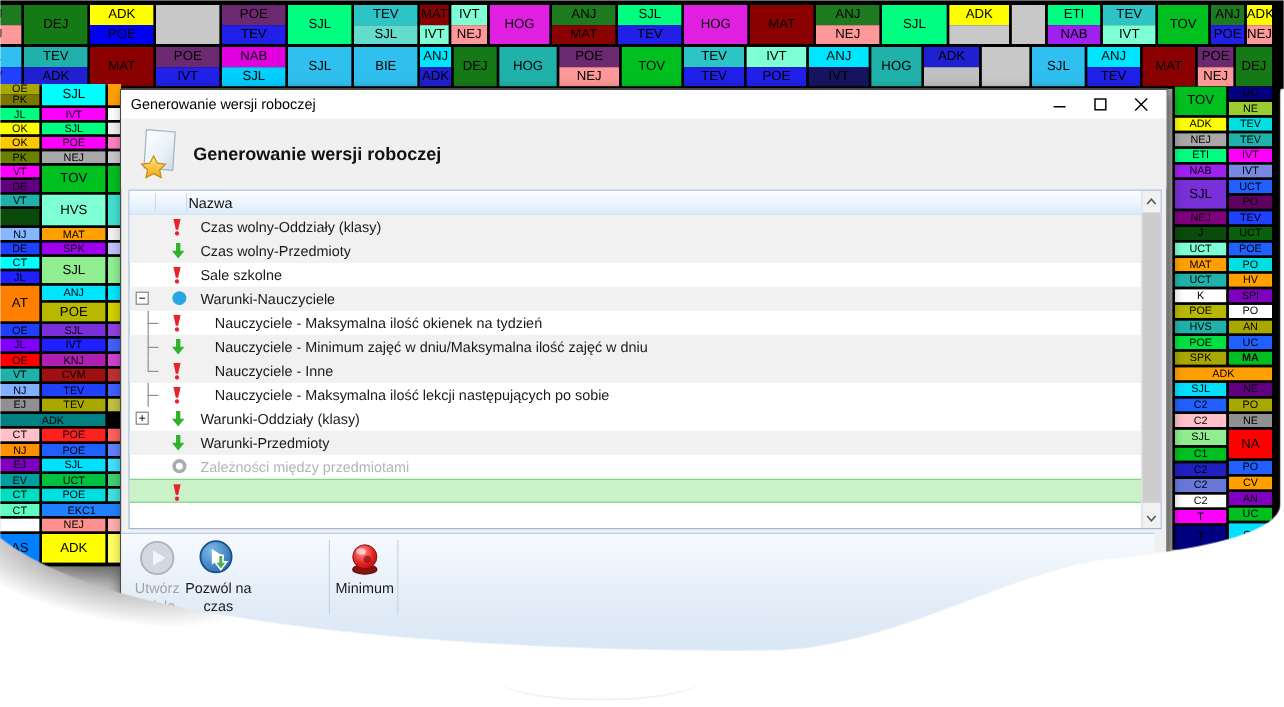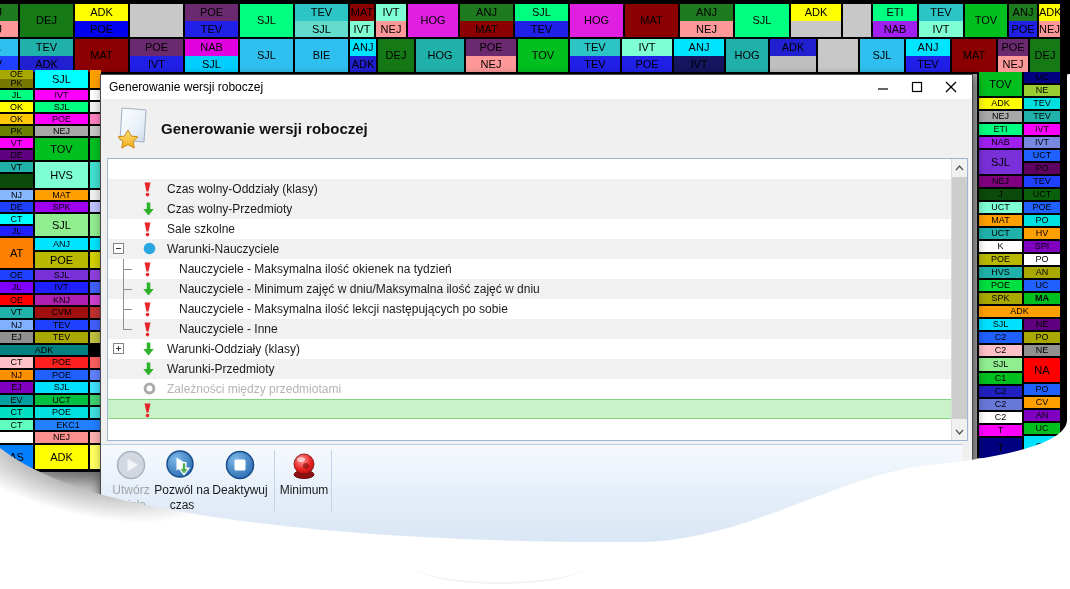--- a/index.html
+++ b/index.html
@@ -682,20 +682,25 @@
                 <stop offset="1" stop-color="#f0a818"></stop>
             </linearGradient>
           </defs>
           <polygon points="7,2 31,4 29,36 5,34" fill="url(#pg)" stroke="#9fb2c4" stroke-width="1"></polygon>
           <path d="M13,24 l3.2,6 6.8,0.9 -4.9,4.6 1.2,6.5 -6.3,-3.2 -6.3,3.2 1.2,-6.5 -4.9,-4.6 6.8,-0.9 z" fill="url(#st)" stroke="#c88a10" stroke-width="1"></path>
         </svg>
         <span class="htxt">Generowanie wersji roboczej</span>
       </div>
 
       <div class="list">
+        <div class="lhead">
+          <div class="hdiv" style="left:21px"></div>
+          <div class="hdiv" style="left:47px"></div>
+          <span class="htitle">Nazwa</span>
+        </div>
         <div id="rows">
             <div class="row alt">
               <span class="ricon"><svg width="9" height="15">
                   <path d="M1.5,0.5 h6 l-2,9 h-2 z" fill="#e8252c"></path>
                   <circle cx="4.5" cy="12.6" r="1.8" fill="#e8252c"></circle>
                 </svg></span>
               <span class="rlabel" style="margin-left: 59px;">Czas wolny-Oddziały (klasy)</span>
             </div>
             <div class="row alt">
               <span class="ricon"><svg width="11" height="14">
@@ -727,37 +732,37 @@
               <span class="rlabel" style="margin-left: 71px;">Nauczyciele - Maksymalna ilość okienek na tydzień</span>
             </div>
             <div class="row alt">
               <div class="tvert"></div>
               <div class="tstub"></div>
               <span class="ricon"><svg width="11" height="14">
                   <path d="M3.7,0.5 h3.6 v6.5 h3.4 l-5.2,6.5 -5.2,-6.5 h3.4 z" fill="#2eb22e"></path>
                 </svg></span>
               <span class="rlabel" style="margin-left: 71px;">Nauczyciele - Minimum zajęć w dniu/Maksymalna ilość zajęć w dniu</span>
             </div>
+            <div class="row alt">
+              <div class="tvert half"></div>
+              <div class="tstub"></div>
+              <span class="ricon"><svg width="9" height="15">
+                  <path d="M1.5,0.5 h6 l-2,9 h-2 z" fill="#e8252c"></path>
+                  <circle cx="4.5" cy="12.6" r="1.8" fill="#e8252c"></circle>
+                </svg></span>
+              <span class="rlabel" style="margin-left: 71px;">Nauczyciele - Inne</span>
+            </div>
             <div class="row">
               <div class="tvert"></div>
               <div class="tstub"></div>
               <span class="ricon"><svg width="9" height="15">
                   <path d="M1.5,0.5 h6 l-2,9 h-2 z" fill="#e8252c"></path>
                   <circle cx="4.5" cy="12.6" r="1.8" fill="#e8252c"></circle>
                 </svg></span>
               <span class="rlabel" style="margin-left: 71px;">Nauczyciele - Maksymalna ilość lekcji następujących po sobie</span>
-            </div>
-            <div class="row alt">
-              <div class="tvert half"></div>
-              <div class="tstub"></div>
-              <span class="ricon"><svg width="9" height="15">
-                  <path d="M1.5,0.5 h6 l-2,9 h-2 z" fill="#e8252c"></path>
-                  <circle cx="4.5" cy="12.6" r="1.8" fill="#e8252c"></circle>
-                </svg></span>
-              <span class="rlabel" style="margin-left: 71px;">Nauczyciele - Inne</span>
             </div>
             <div class="row">
               <div class="expand plus"></div>
               <span class="ricon"><svg width="11" height="14">
                   <path d="M3.7,0.5 h3.6 v6.5 h3.4 l-5.2,6.5 -5.2,-6.5 h3.4 z" fill="#2eb22e"></path>
                 </svg></span>
               <span class="rlabel" style="margin-left: 59px;">Warunki-Oddziały (klasy)</span>
             </div>
             <div class="row alt">
               <span class="ricon"><svg width="11" height="14">
@@ -810,33 +815,20 @@
                     <stop offset="1" stop-color="#1f5fa8"></stop>
                   </radialGradient>
                 </defs>
                 <circle cx="15" cy="15" r="13" fill="url(#bg1)" stroke="#174e8c" stroke-width="1.5"></circle>
                 <path d="M11.5,8.5 L22,15 L11.5,21.5 z" fill="#fff"></path>
                 <path d="M23,16 v6 h-3.4 l5.4,7 5.4,-7 h-3.4 v-6 z" fill="#4cae4c" stroke="#ffffff" stroke-width="1.4" transform="translate(-4,-1) scale(0.92)"></path>
               </svg></div>
             <div>Pozwól na</div>
             <div>czas wolny</div>
           </div>
-          <div class="tool-btn" style="left: 108px; width: 62px;">
-            <div class="ticon"><svg width="32" height="32" viewBox="0 0 32 32">
-                <defs>
-                  <radialGradient id="bg2" cx="0.35" cy="0.3" r="0.9">
-                    <stop offset="0" stop-color="#7db9e8"></stop>
-                    <stop offset="1" stop-color="#1f5fa8"></stop>
-                  </radialGradient>
-                </defs>
-                <circle cx="16" cy="16" r="13.5" fill="url(#bg2)" stroke="#174e8c" stroke-width="1.5"></circle>
-                <rect x="10.5" y="10.5" width="11" height="11" rx="1.5" fill="#fff"></rect>
-              </svg></div>
-            <div>Deaktywuj</div>
-          </div>
           <div class="tsep" style="left: 173px;"></div>
           <div class="tool-btn" style="left: 176px; width: 54px;">
             <div class="ticon"><svg width="32" height="32" viewBox="0 0 32 32">
                 <defs>
                   <radialGradient id="rg" cx="0.4" cy="0.32" r="0.85">
                     <stop offset="0" stop-color="#ff9a9a"></stop>
                     <stop offset="0.55" stop-color="#e82020"></stop>
                     <stop offset="1" stop-color="#9c0c0c"></stop>
                   </radialGradient>
                 </defs>

